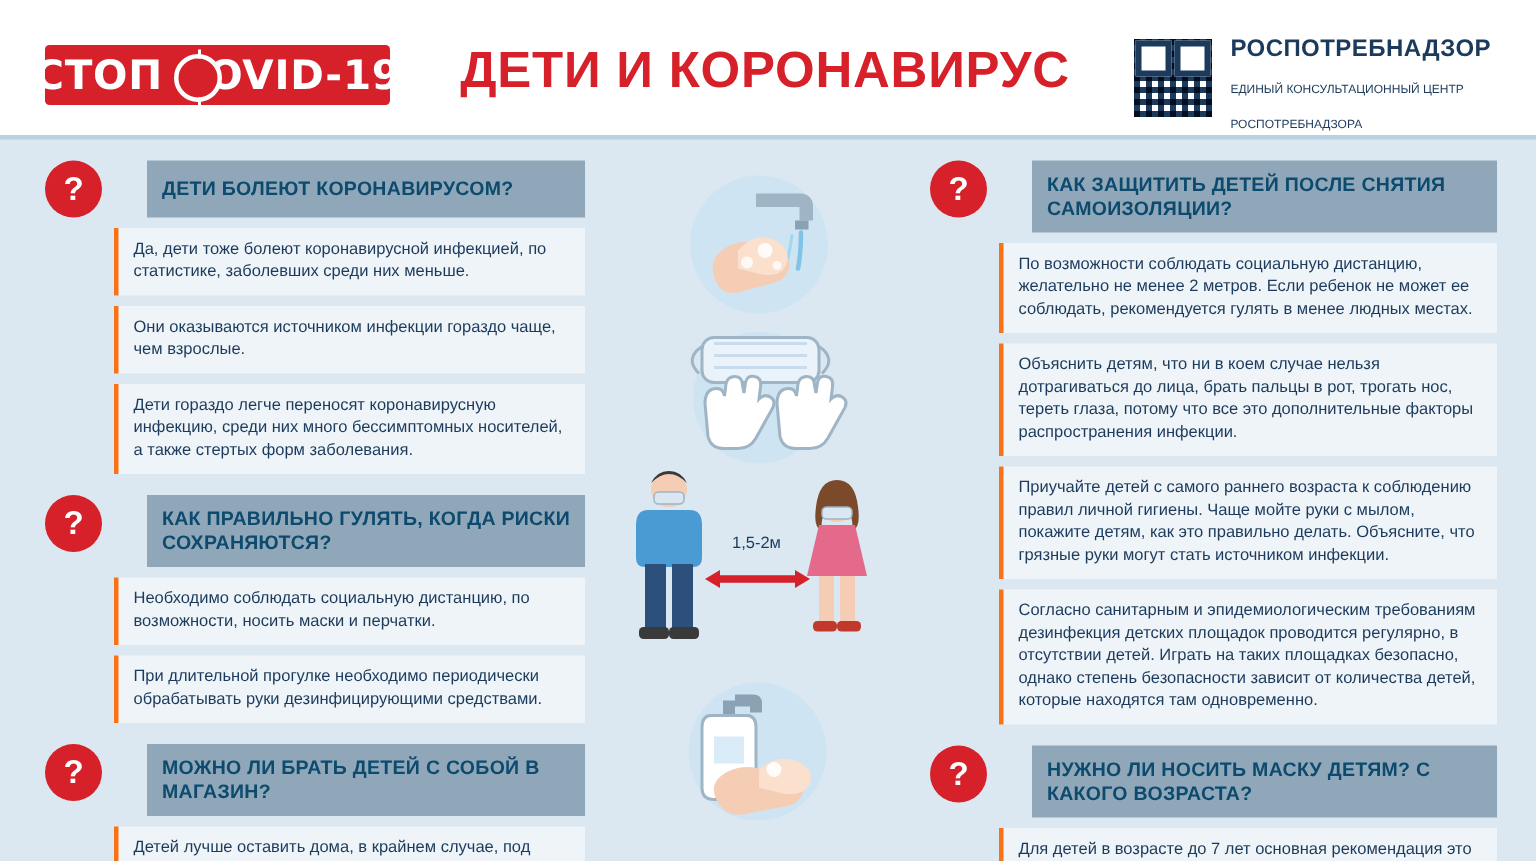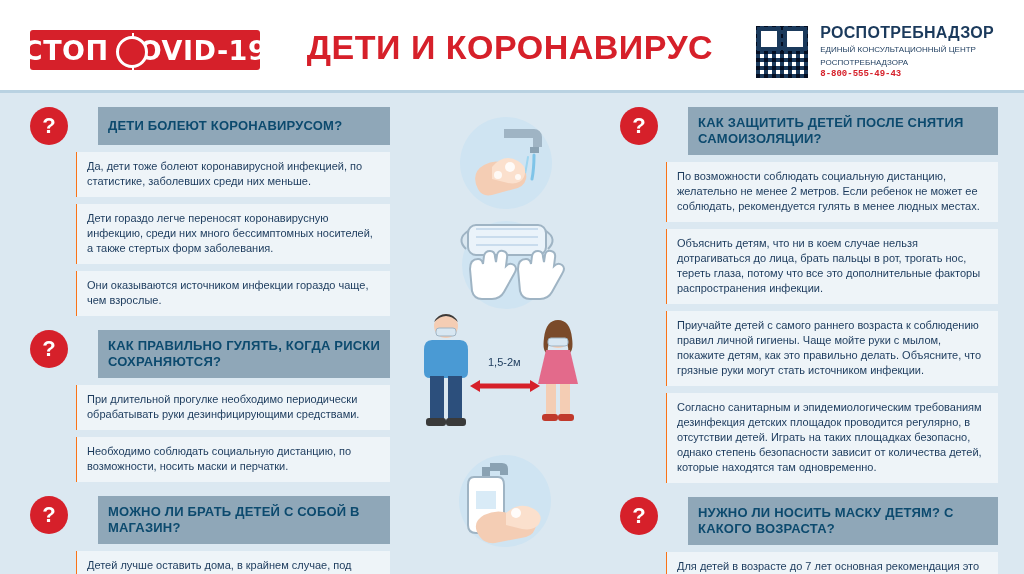--- a/index.html
+++ b/index.html
@@ -73,21 +73,21 @@
   .qr:before,.qr:after{
     content:"";position:absolute;width:16px;height:16px;
     border:4px solid #1b3a5c;background:#fff;
   }
   .qr:before{left:1px;top:1px;}
   .qr:after{right:1px;top:1px;}
   .rpn-text .rpn-name{
     color:#1b3a5c;font-size:16px;font-weight:bold;letter-spacing:0.3px;
   }
   .rpn-text .rpn-sub{
-    color:#1b3a5c;font-size:8px;line-height:11px;margin-top:2px;
+    color:#1b3a5c;font-size:8px;line-height:11px;margin-top:12px;
   }
   .rpn-text .rpn-phone{
     color:#d6202a;font-size:9px;font-weight:bold;margin-top:1px;font-family:Liberation Mono, monospace;
   }
   
   .panel{
     position:absolute;left:0;top:90px;width:1024px;height:484px;
     background:#dbe8f1;
     border-top:3px solid #b9d2e2;
   }
@@ -116,21 +116,21 @@
     font-size:13px;font-weight:bold;line-height:16px;
     letter-spacing:0.2px;
     padding:8px 10px;
     display:flex;align-items:center;
     min-height:22px;
     box-sizing:border-box;
     margin-left:22px;
   }
   .answer{
     background:#eef4f8;
-    border-left:1px solid #f97316;
+    border-left:3px solid #f97316;
     color:#1b3a5c;
     font-size:11px;line-height:15px;
     padding:7px 10px 8px 10px;
     margin:0 0 7px 46px;
     box-sizing:border-box;
   }
   .col-right .answer{margin-left:46px;}
   
   .illus{position:relative;width:190px;height:470px;}
   .ill-faucet{position:absolute;left:8px;top:0;width:175px;height:110px;}
@@ -171,31 +171,31 @@
   <div class="panel">
 
     <div class="col col-left">
 
       <div class="qblock">
         <div class="qhead">
           <div class="qmark">?</div>
           <div class="qtitle">ДЕТИ БОЛЕЮТ КОРОНАВИРУСОМ?</div>
         </div>
         <div class="answer">Да, дети тоже болеют коронавирусной инфекцией, по статистике, заболевших среди них меньше.</div>
+        <div class="answer">Они оказываются источником инфекции гораздо чаще, чем взрослые.</div>
         <div class="answer">Дети гораздо легче переносят коронавирусную инфекцию, среди них много бессимптомных носителей, а также стертых форм заболевания.</div>
-        <div class="answer">Они оказываются источником инфекции гораздо чаще, чем взрослые.</div>
       </div>
 
       <div class="qblock">
         <div class="qhead">
           <div class="qmark">?</div>
           <div class="qtitle">КАК ПРАВИЛЬНО ГУЛЯТЬ, КОГДА РИСКИ СОХРАНЯЮТСЯ?</div>
         </div>
+        <div class="answer">Необходимо соблюдать социальную дистанцию, по возможности, носить маски и перчатки.</div>
         <div class="answer">При длительной прогулке необходимо периодически обрабатывать руки дезинфицирующими средствами.</div>
-        <div class="answer">Необходимо соблюдать социальную дистанцию, по возможности, носить маски и перчатки.</div>
       </div>
 
       <div class="qblock">
         <div class="qhead">
           <div class="qmark">?</div>
           <div class="qtitle">МОЖНО ЛИ БРАТЬ ДЕТЕЙ С СОБОЙ В МАГАЗИН?</div>
         </div>
         <div class="answer">Детей лучше оставить дома, в крайнем случае, под присмотром на детской площадке.</div>
       </div>
 

